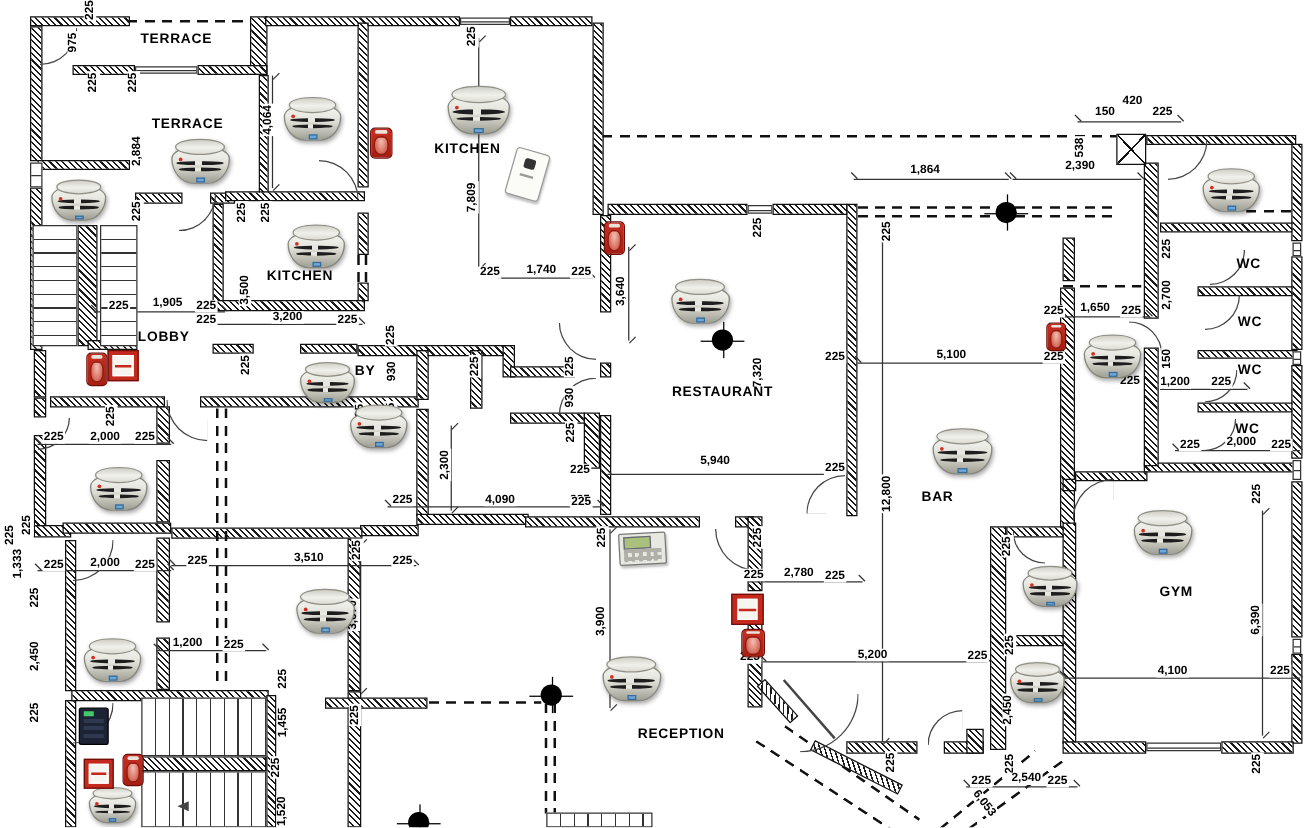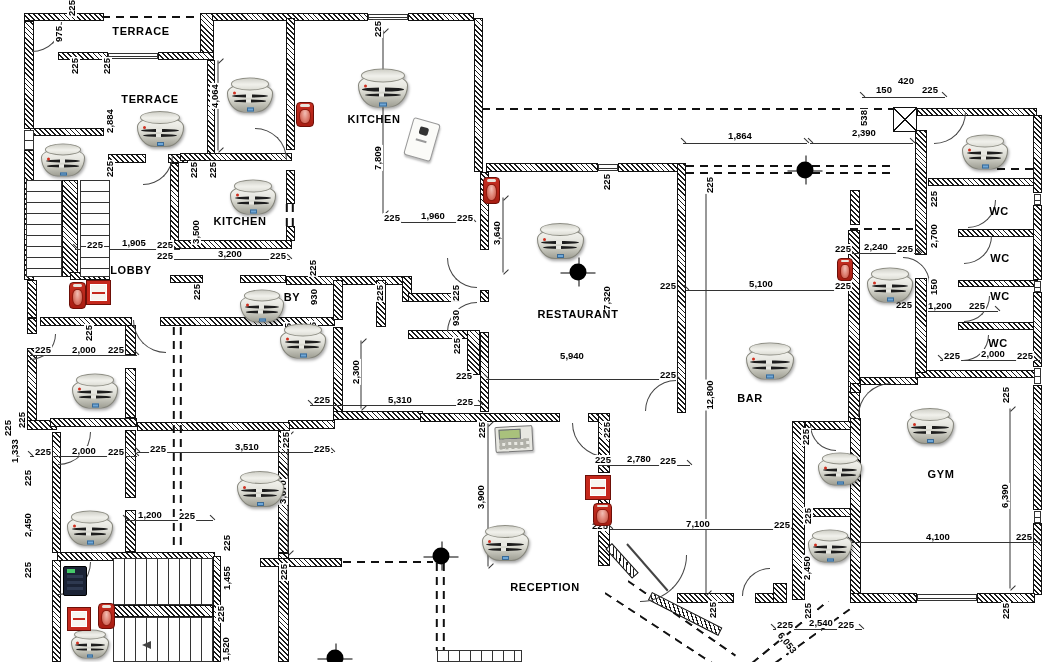--- a/index.html
+++ b/index.html
@@ -278,21 +278,21 @@
     <div class="dim" style="left: 213px; top: 170px; transform: translate(-50%, -50%) rotate(-90deg);">225</div>
     <div class="dim" style="left: 378px; top: 29px; transform: translate(-50%, -50%) rotate(-90deg);">225</div>
     <div class="dim" style="left: 378px; top: 158px; transform: translate(-50%, -50%) rotate(-90deg);">7,809</div>
     <div class="dim" style="left: 884px; top: 90px;">150</div>
     <div class="dim" style="left: 906px; top: 81px;">420</div>
     <div class="dim" style="left: 930px; top: 90px;">225</div>
     <div class="dim" style="left: 864px; top: 118px; transform: translate(-50%, -50%) rotate(-90deg);">538</div>
     <div class="dim" style="left: 740px; top: 136px;">1,864</div>
     <div class="dim" style="left: 864px; top: 133px;">2,390</div>
     <div class="dim" style="left: 392px; top: 218px;">225</div>
-    <div class="dim" style="left: 433px; top: 216px;">1,960</div>
+    <div class="dim" style="left: 433px; top: 216px;">1,740</div>
     <div class="dim" style="left: 465px; top: 218px;">225</div>
     <div class="dim" style="left: 497px; top: 233px; transform: translate(-50%, -50%) rotate(-90deg);">3,640</div>
     <div class="dim" style="left: 607px; top: 182px; transform: translate(-50%, -50%) rotate(-90deg);">225</div>
     <div class="dim" style="left: 710px; top: 185px; transform: translate(-50%, -50%) rotate(-90deg);">225</div>
     <div class="dim" style="left: 607px; top: 298px; transform: translate(-50%, -50%) rotate(-90deg);">7,320</div>
     <div class="dim" style="left: 710px; top: 395px; transform: translate(-50%, -50%) rotate(-90deg);">12,800</div>
     <div class="dim" style="left: 95px; top: 245px;">225</div>
     <div class="dim" style="left: 134px; top: 243px;">1,905</div>
     <div class="dim" style="left: 165px; top: 245px;">225</div>
     <div class="dim" style="left: 165px; top: 256px;">225</div>
@@ -303,24 +303,24 @@
     <div class="dim" style="left: 313px; top: 268px; transform: translate(-50%, -50%) rotate(-90deg);">225</div>
     <div class="dim" style="left: 314px; top: 297px; transform: translate(-50%, -50%) rotate(-90deg);">930</div>
     <div class="dim" style="left: 380px; top: 293px; transform: translate(-50%, -50%) rotate(-90deg);">225</div>
     <div class="dim" style="left: 288px; top: 331px; transform: translate(-50%, -50%) rotate(-90deg);">225</div>
     <div class="dim" style="left: 313px; top: 330px; transform: translate(-50%, -50%) rotate(-90deg);">225</div>
     <div class="dim" style="left: 456px; top: 293px; transform: translate(-50%, -50%) rotate(-90deg);">225</div>
     <div class="dim" style="left: 456px; top: 318px; transform: translate(-50%, -50%) rotate(-90deg);">930</div>
     <div class="dim" style="left: 457px; top: 346px; transform: translate(-50%, -50%) rotate(-90deg);">225</div>
     <div class="dim" style="left: 356px; top: 372px; transform: translate(-50%, -50%) rotate(-90deg);">2,300</div>
     <div class="dim" style="left: 464px; top: 376px;">225</div>
-    <div class="dim" style="left: 572px; top: 356px;">5,940</div>
+    <div class="dim" style="left: 572px; top: 369px;">5,940</div>
     <div class="dim" style="left: 668px; top: 375px;">225</div>
     <div class="dim" style="left: 322px; top: 400px;">225</div>
-    <div class="dim" style="left: 400px; top: 400px;">5,310</div>
+    <div class="dim" style="left: 400px; top: 400px;">4,090</div>
     <div class="dim" style="left: 464px; top: 400px;">225</div>
     <div class="dim" style="left: 89px; top: 333px; transform: translate(-50%, -50%) rotate(-90deg);">225</div>
     <div class="dim" style="left: 43px; top: 350px;">225</div>
     <div class="dim" style="left: 84px; top: 350px;">2,000</div>
     <div class="dim" style="left: 116px; top: 350px;">225</div>
     <div class="dim" style="left: 22px; top: 420px; transform: translate(-50%, -50%) rotate(-90deg);">225</div>
     <div class="dim" style="left: 8px; top: 428px; transform: translate(-50%, -50%) rotate(-90deg);">225</div>
     <div class="dim" style="left: 15px; top: 451px; transform: translate(-50%, -50%) rotate(-90deg);">1,333</div>
     <div class="dim" style="left: 28px; top: 478px; transform: translate(-50%, -50%) rotate(-90deg);">225</div>
     <div class="dim" style="left: 28px; top: 525px; transform: translate(-50%, -50%) rotate(-90deg);">2,450</div>
@@ -336,21 +336,21 @@
     <div class="dim" style="left: 286px; top: 440px; transform: translate(-50%, -50%) rotate(-90deg);">225</div>
     <div class="dim" style="left: 283px; top: 492px; transform: translate(-50%, -50%) rotate(-90deg);">3,670</div>
     <div class="dim" style="left: 284px; top: 572px; transform: translate(-50%, -50%) rotate(-90deg);">225</div>
     <div class="dim" style="left: 227px; top: 543px; transform: translate(-50%, -50%) rotate(-90deg);">225</div>
     <div class="dim" style="left: 227px; top: 578px; transform: translate(-50%, -50%) rotate(-90deg);">1,455</div>
     <div class="dim" style="left: 221px; top: 614px; transform: translate(-50%, -50%) rotate(-90deg);">225</div>
     <div class="dim" style="left: 226px; top: 649px; transform: translate(-50%, -50%) rotate(-90deg);">1,520</div>
     <div class="dim" style="left: 761px; top: 284px;">5,100</div>
     <div class="dim" style="left: 668px; top: 286px;">225</div>
     <div class="dim" style="left: 843px; top: 286px;">225</div>
-    <div class="dim" style="left: 876px; top: 247px;">2,240</div>
+    <div class="dim" style="left: 876px; top: 247px;">1,650</div>
     <div class="dim" style="left: 843px; top: 249px;">225</div>
     <div class="dim" style="left: 905px; top: 249px;">225</div>
     <div class="dim" style="left: 934px; top: 199px; transform: translate(-50%, -50%) rotate(-90deg);">225</div>
     <div class="dim" style="left: 934px; top: 236px; transform: translate(-50%, -50%) rotate(-90deg);">2,700</div>
     <div class="dim" style="left: 934px; top: 287px; transform: translate(-50%, -50%) rotate(-90deg);">150</div>
     <div class="dim" style="left: 904px; top: 305px;">225</div>
     <div class="dim" style="left: 940px; top: 306px;">1,200</div>
     <div class="dim" style="left: 977px; top: 306px;">225</div>
     <div class="dim" style="left: 952px; top: 356px;">225</div>
     <div class="dim" style="left: 993px; top: 354px;">2,000</div>
@@ -364,21 +364,21 @@
     <div class="dim" style="left: 808px; top: 516px; transform: translate(-50%, -50%) rotate(-90deg);">225</div>
     <div class="dim" style="left: 807px; top: 568px; transform: translate(-50%, -50%) rotate(-90deg);">2,450</div>
     <div class="dim" style="left: 808px; top: 611px; transform: translate(-50%, -50%) rotate(-90deg);">225</div>
     <div class="dim" style="left: 465px; top: 402px;">225</div>
     <div class="dim" style="left: 482px; top: 430px; transform: translate(-50%, -50%) rotate(-90deg);">225</div>
     <div class="dim" style="left: 607px; top: 430px; transform: translate(-50%, -50%) rotate(-90deg);">225</div>
     <div class="dim" style="left: 481px; top: 497px; transform: translate(-50%, -50%) rotate(-90deg);">3,900</div>
     <div class="dim" style="left: 603px; top: 460px;">225</div>
     <div class="dim" style="left: 639px; top: 459px;">2,780</div>
     <div class="dim" style="left: 668px; top: 461px;">225</div>
-    <div class="dim" style="left: 698px; top: 524px;">7,100</div>
+    <div class="dim" style="left: 698px; top: 524px;">5,200</div>
     <div class="dim" style="left: 782px; top: 525px;">225</div>
     <div class="dim" style="left: 600px; top: 526px;">225</div>
     <div class="dim" style="left: 713px; top: 610px; transform: translate(-50%, -50%) rotate(-90deg);">225</div>
     <div class="dim" style="left: 785px; top: 625px;">225</div>
     <div class="dim" style="left: 821px; top: 623px;">2,540</div>
     <div class="dim" style="left: 846px; top: 625px;">225</div>
     <div class="dim" style="left: 787px; top: 643px; transform: translate(-50%, -50%) rotate(52deg);">6,053</div>
     <div class="det" style="left: 63px; top: 160px; width: 46px; height: 33px;">
       <i class="cap"></i>
       <i class="bd"></i>

